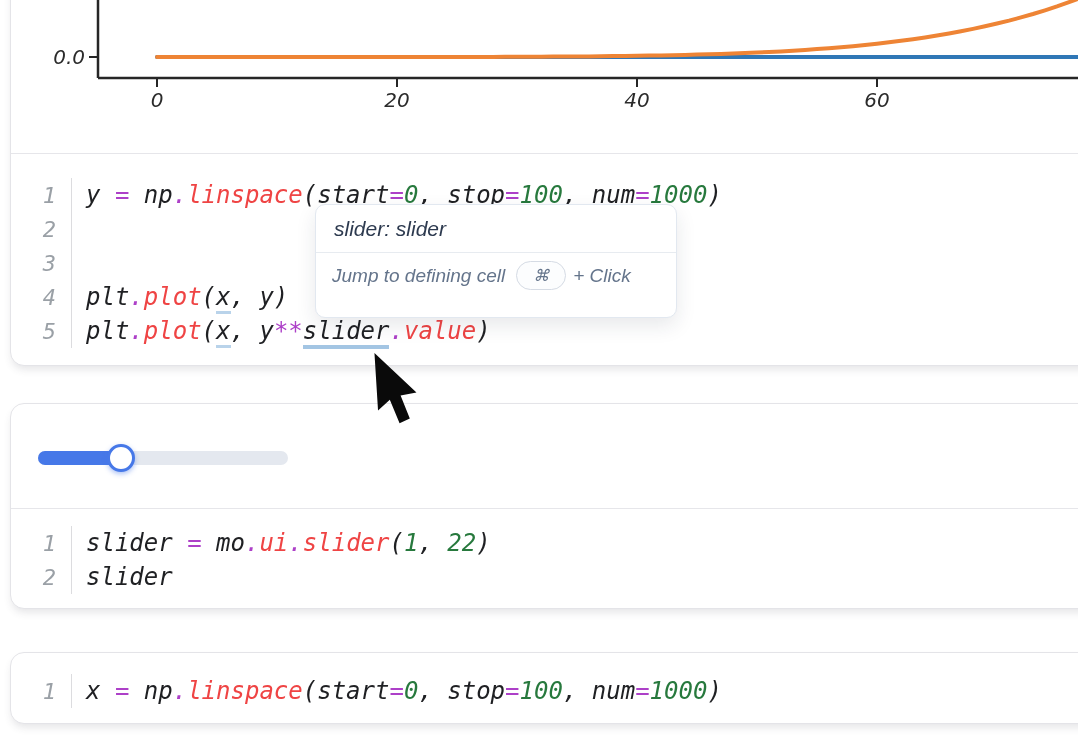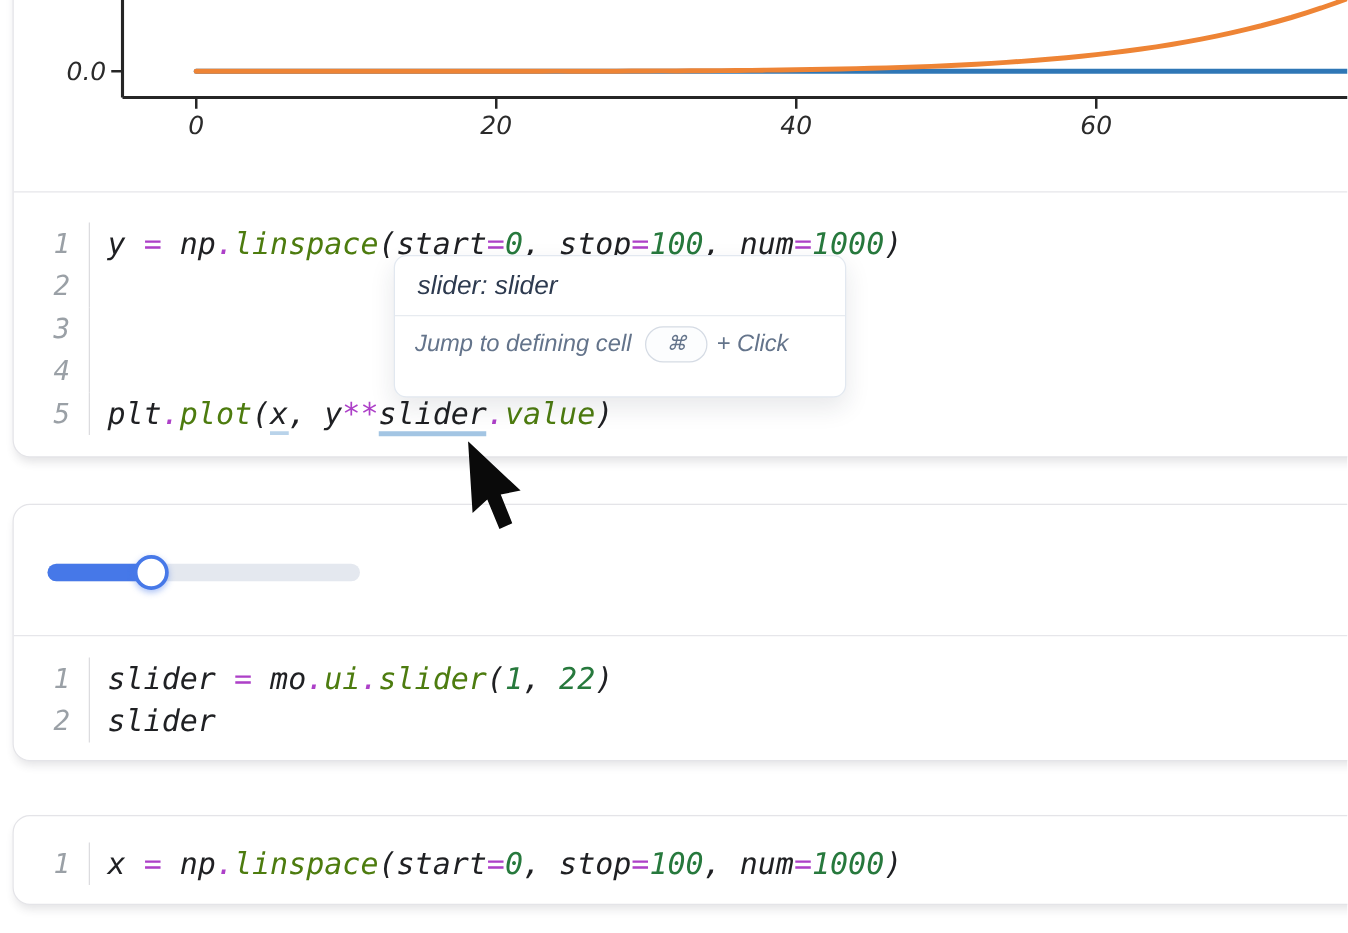--- a/index.html
+++ b/index.html
@@ -22,21 +22,21 @@
   .editor1{padding-top:24px;}
   .editor2{padding-top:17px;}
   .editor3{padding-top:21px;}
   .code-row{display:flex;align-items:center;height:34px;white-space:pre;}
   .gutter{flex:none;width:61px;box-sizing:border-box;padding-right:15px;text-align:right;
           color:#9aa0a6;font-size:22px;border-right:1px solid #dcdcdf;height:100%;
           display:flex;align-items:center;justify-content:flex-end;}
   .codeline{padding-left:14px;}
   .tok-v{color:#1f2023;}
   .tok-o{color:#ad40c8;}
-  .tok-f{color:#4d7c0f;}
+  .tok-f{color:#ef4444;}
   .tok-n{color:#27793d;}
   .ul-var{border-bottom:3px solid #b9d3ea;}
   .ul-hover{border-bottom:4px solid #a3c5e3;}
 
   
   .output1 svg{position:absolute;left:0;top:0;}
 
   
   .slider-wrap{position:absolute;left:27px;top:40px;width:250px;height:28px;}
   .slider-track{position:absolute;left:0;top:7px;width:250px;height:14px;border-radius:8px;
@@ -80,21 +80,21 @@
           <line x1="866" y1="108" x2="866" y2="116" stroke="#262626" stroke-width="2"></line>
           <text x="866" y="136" text-anchor="middle" font-size="20" fill="#2b2b2b" font-family="DejaVu Sans, sans-serif">60</text>
           <line x1="146" y1="86" x2="1240" y2="86" stroke="#2f77b6" stroke-width="4" stroke-linecap="round"></line>
           <path d="M146.0,86.0 L158.0,86.0 L170.0,86.0 L182.0,86.0 L194.0,86.0 L206.0,86.0 L218.0,86.0 L230.0,86.0 L242.0,86.0 L254.0,86.0 L266.0,86.0 L278.0,86.0 L290.0,86.0 L302.0,86.0 L314.0,86.0 L326.0,86.0 L338.0,86.0 L350.0,86.0 L362.0,86.0 L374.0,86.0 L386.0,86.0 L398.0,86.0 L410.0,86.0 L422.0,86.0 L434.0,85.9 L446.0,85.9 L458.0,85.9 L470.0,85.9 L482.0,85.9 L494.0,85.8 L506.0,85.8 L518.0,85.7 L530.0,85.7 L542.0,85.6 L554.0,85.6 L566.0,85.5 L578.0,85.4 L590.0,85.3 L602.0,85.1 L614.0,85.0 L626.0,84.8 L638.0,84.6 L650.0,84.4 L662.0,84.2 L674.0,83.9 L686.0,83.6 L698.0,83.3 L710.0,82.9 L722.0,82.5 L734.0,82.1 L746.0,81.6 L758.0,81.0 L770.0,80.4 L782.0,79.7 L794.0,78.9 L806.0,78.1 L818.0,77.2 L830.0,76.2 L842.0,75.2 L854.0,74.0 L866.0,72.7 L878.0,71.3 L890.0,69.8 L902.0,68.2 L914.0,66.5 L926.0,64.6 L938.0,62.5 L950.0,60.3 L962.0,57.9 L974.0,55.3 L986.0,52.5 L998.0,49.6 L1010.0,46.4 L1022.0,43.0 L1034.0,39.3 L1046.0,35.4 L1058.0,31.2 L1070.0,26.7 L1082.0,22.0 L1094.0,16.9 L1106.0,11.5" stroke="#ee8435" stroke-width="4" fill="none" stroke-linecap="round"></path>
         </svg>
     </div>
     <div class="editor editor1">
         <div class="code-row"><span class="gutter">1</span><span class="codeline"><span class="tok-v">y </span><span class="tok-o">=</span><span class="tok-v"> np</span><span class="tok-o">.</span><span class="tok-f">linspace</span><span class="tok-v">(start</span><span class="tok-o">=</span><span class="tok-n">0</span><span class="tok-v">, stop</span><span class="tok-o">=</span><span class="tok-n">100</span><span class="tok-v">, num</span><span class="tok-o">=</span><span class="tok-n">1000</span><span class="tok-v">)</span></span></div>
         <div class="code-row"><span class="gutter">2</span><span class="codeline"></span></div>
         <div class="code-row"><span class="gutter">3</span><span class="codeline"></span></div>
-        <div class="code-row"><span class="gutter">4</span></div>
+        <div class="code-row"><span class="gutter">4</span><span class="codeline"><span class="tok-v">plt</span><span class="tok-o">.</span><span class="tok-f">plot</span><span class="tok-v">(</span><span class="tok-v ul-var">x</span><span class="tok-v">, y)</span></span></div>
         <div class="code-row"><span class="gutter">5</span><span class="codeline"><span class="tok-v">plt</span><span class="tok-o">.</span><span class="tok-f">plot</span><span class="tok-v">(</span><span class="tok-v ul-var">x</span><span class="tok-v">, y</span><span class="tok-o">**</span><span class="tok-v ul-hover">slider</span><span class="tok-o">.</span><span class="tok-f">value</span><span class="tok-v">)</span></span></div>
       </div>
   </section>
 
   <section class="cell cell2">
     <div class="output2">
       <div class="slider-wrap">
         <div class="slider-track">
           <div class="slider-fill" id="slider-fill" style="width: 83px; background: rgb(70, 120, 232);"></div>
         </div>

